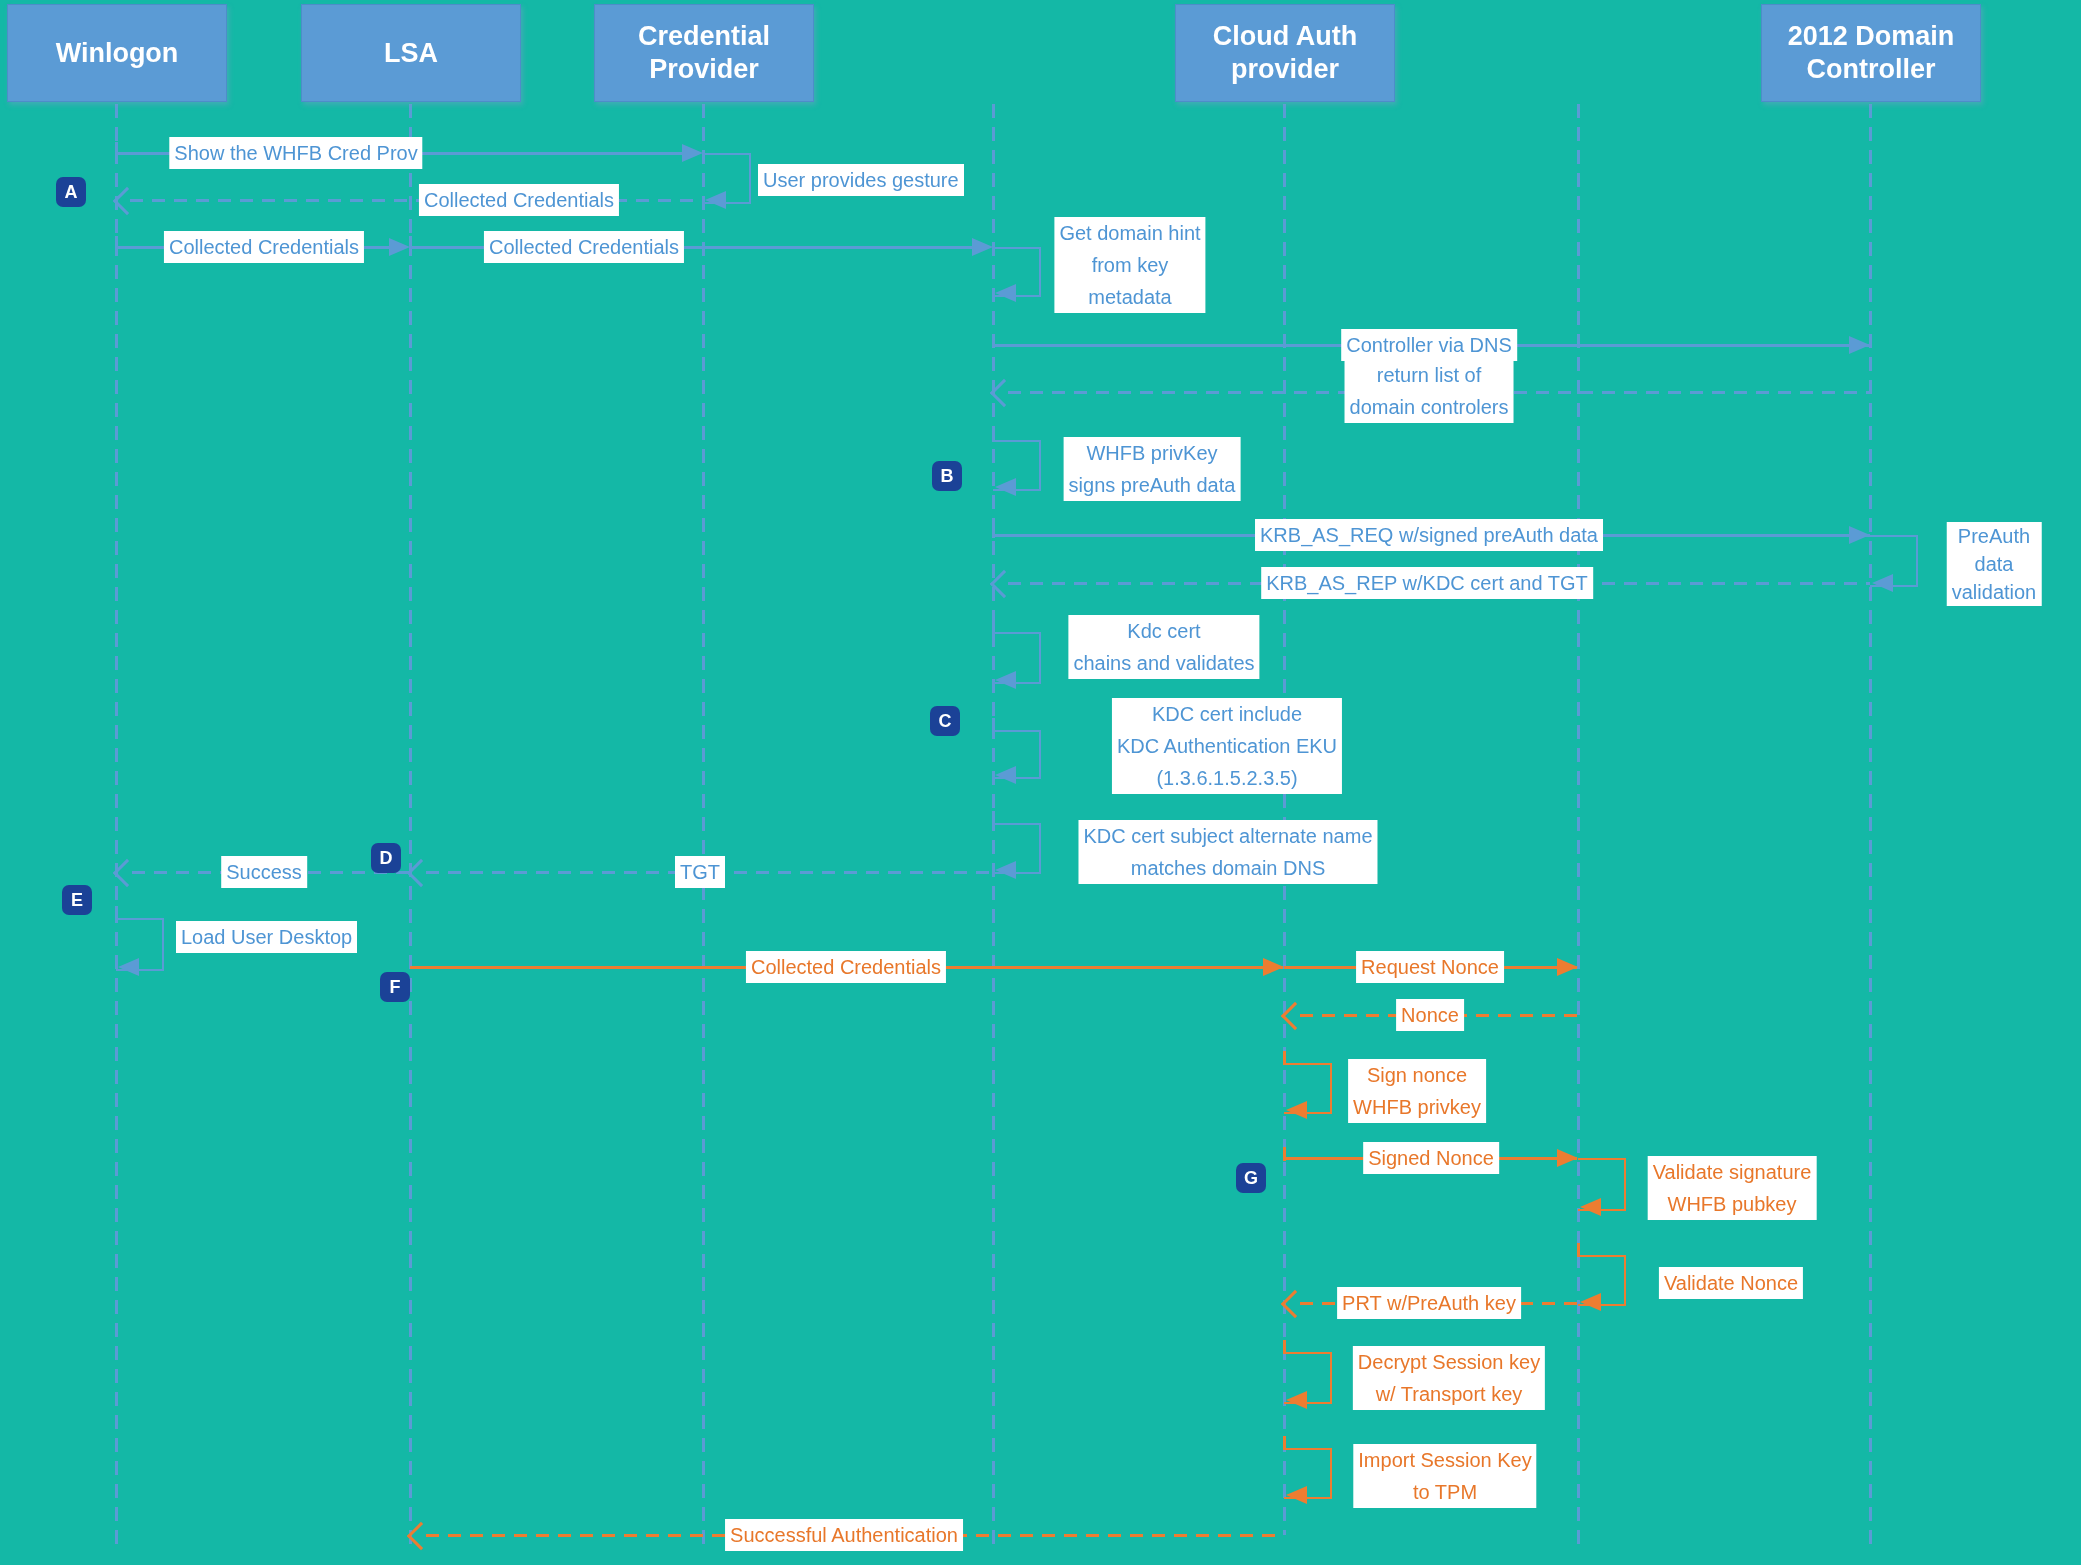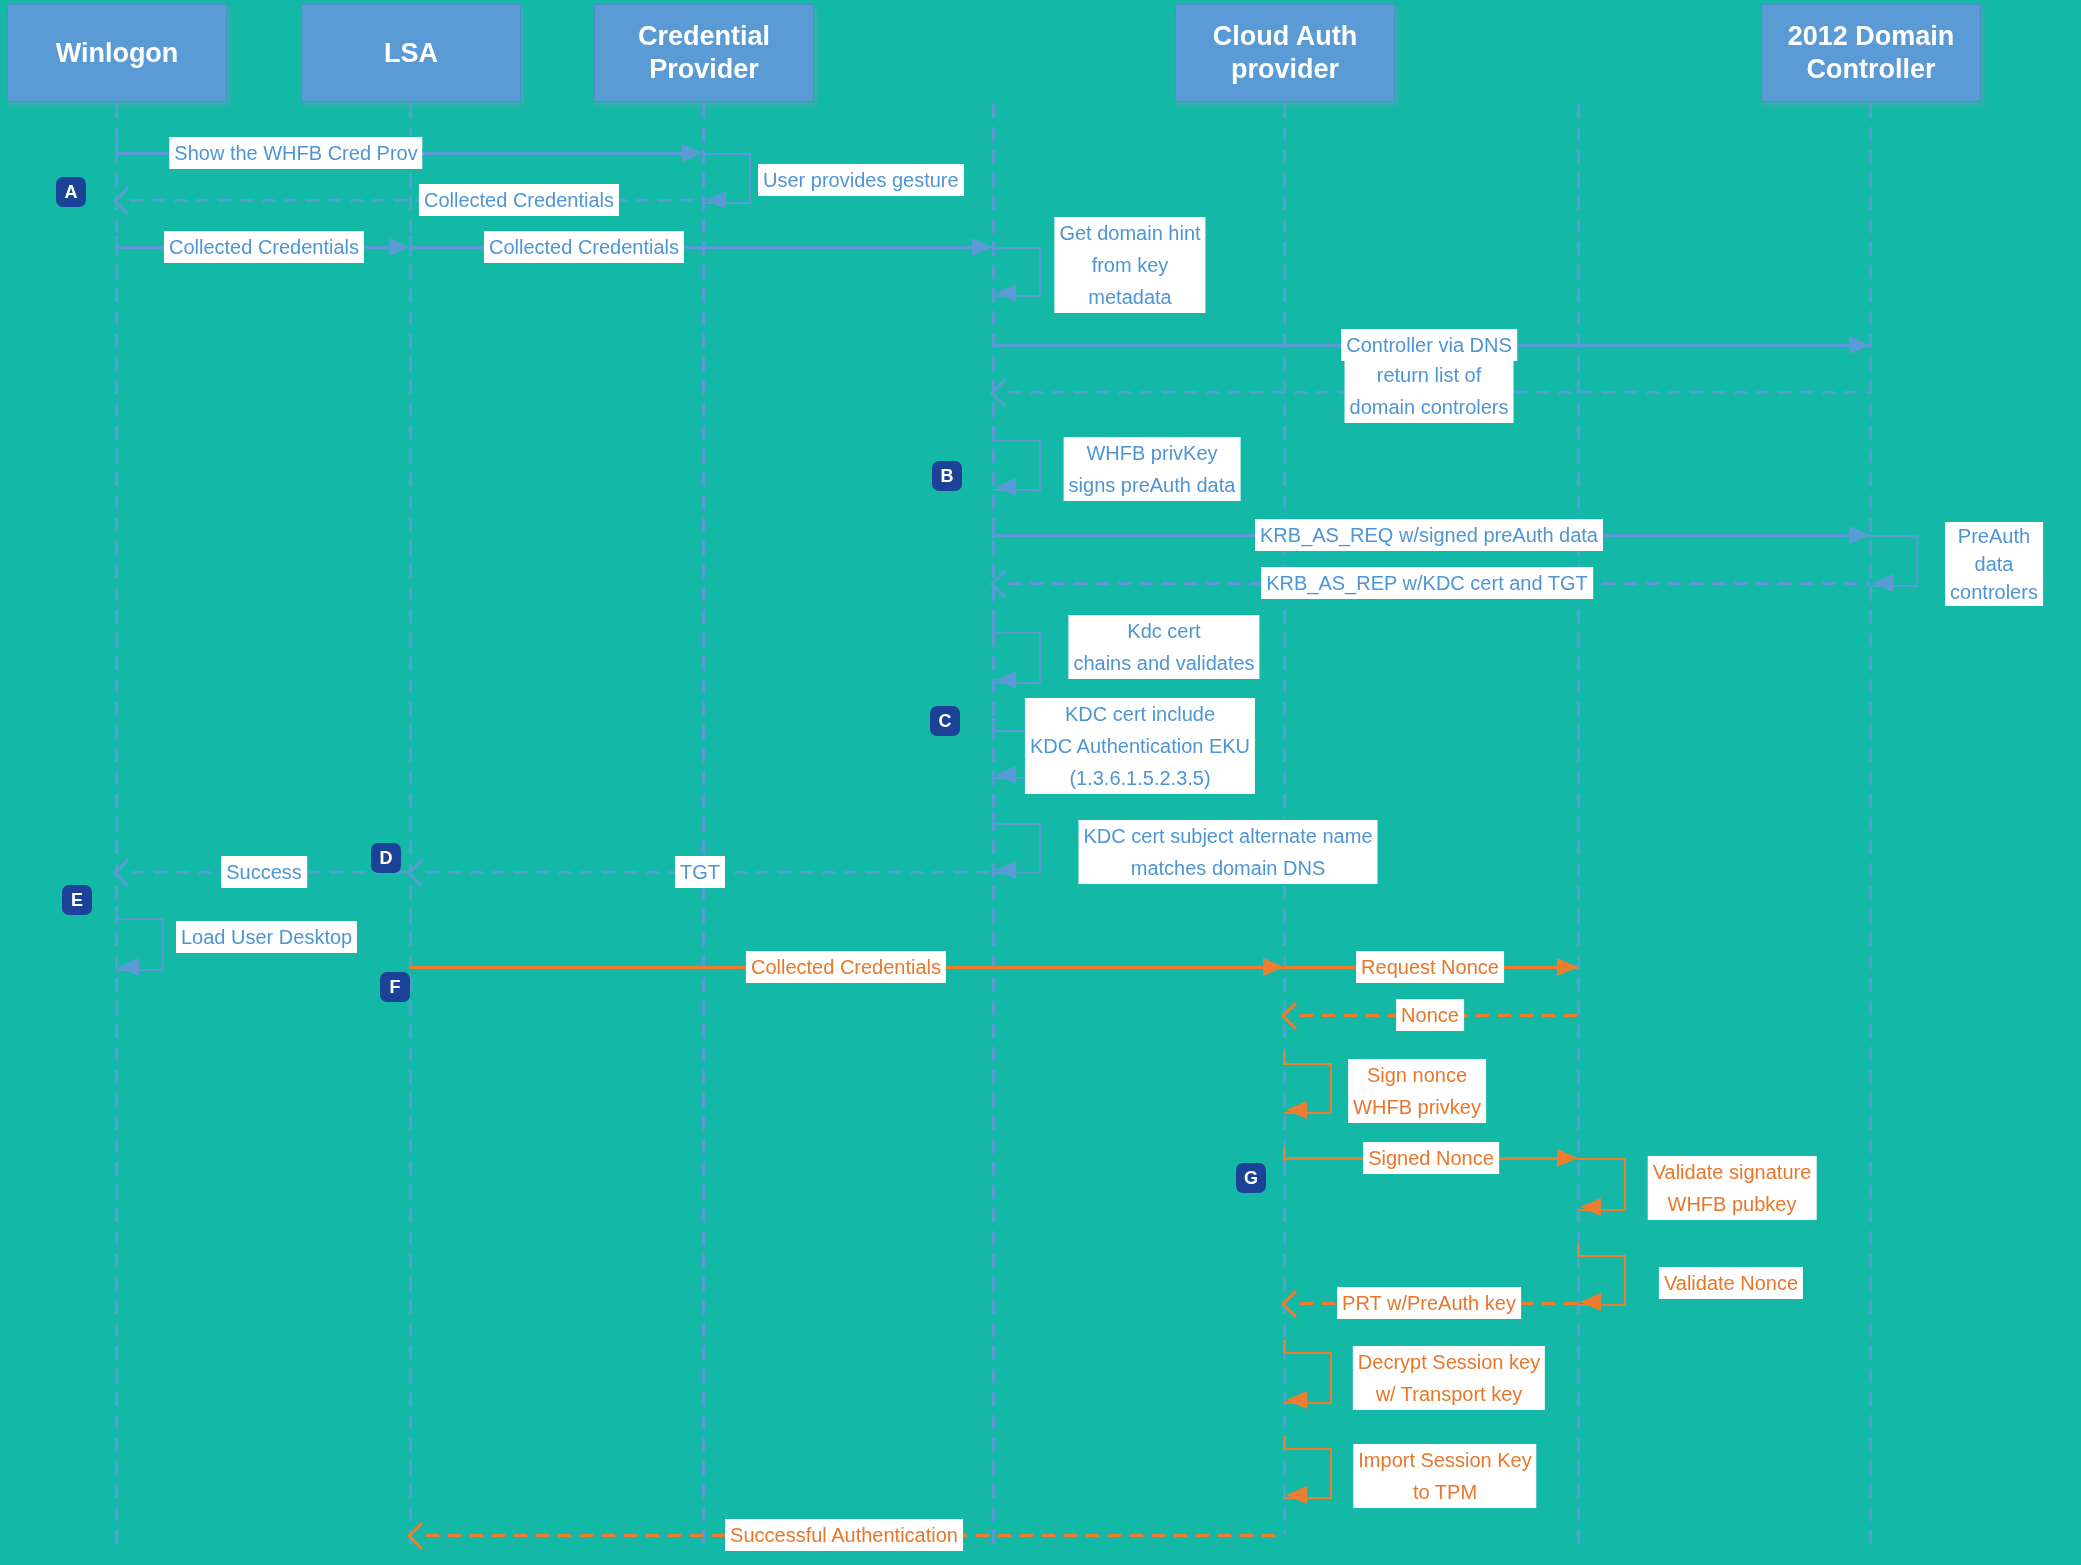--- a/index.html
+++ b/index.html
@@ -151,36 +151,36 @@
 signs preAuth data</div>
 
   <div class="tick" style="left:992px;top:524px"></div>
   <div class="solid-h" style="left:993px;top:534px;width:877px"></div>
   <div class="ah ah-r" style="left:1849px;top:526px"></div>
   <div class="mlabel" style="left:1429px;top:535px">KRB_AS_REQ w/signed preAuth data</div>
 
   <div class="loop" style="left:1870px;top:535px;height:48px"></div>
   <div class="ah ah-l" style="left:1872px;top:574px"></div>
   <div class="mlabel tight" style="left:1994px;top:564px">PreAuth data
-controlers</div>
+validation</div>
 
   <div class="dash-h" style="left:1008px;top:582px;width:862px"></div>
   <div class="chev-l" style="left:994px;top:574px"></div>
   <div class="mlabel" style="left:1427px;top:583px">KRB_AS_REP w/KDC cert and TGT</div>
 
   <div class="tick" style="left:992px;top:620px"></div>
   <div class="loop" style="left:993px;top:632px;height:48px"></div>
   <div class="ah ah-l" style="left:995px;top:671px"></div>
   <div class="mlabel" style="left:1164px;top:647px">Kdc cert
 chains and validates</div>
 
   <div class="tick" style="left:992px;top:718px"></div>
   <div class="loop" style="left:993px;top:730px;height:45px"></div>
   <div class="ah ah-l" style="left:995px;top:766px"></div>
-  <div class="mlabel" style="left:1140px;top:746px">KDC cert include
+  <div class="mlabel" style="left:1227px;top:746px">KDC cert include
 KDC Authentication EKU
 (1.3.6.1.5.2.3.5)</div>
 
   <div class="tick" style="left:992px;top:811px"></div>
   <div class="loop" style="left:993px;top:823px;height:47px"></div>
   <div class="ah ah-l" style="left:995px;top:861px"></div>
   <div class="mlabel" style="left:1228px;top:852px">KDC cert subject alternate name
 matches domain DNS</div>
 
   <div class="dash-h" style="left:426px;top:871px;width:567px"></div>

